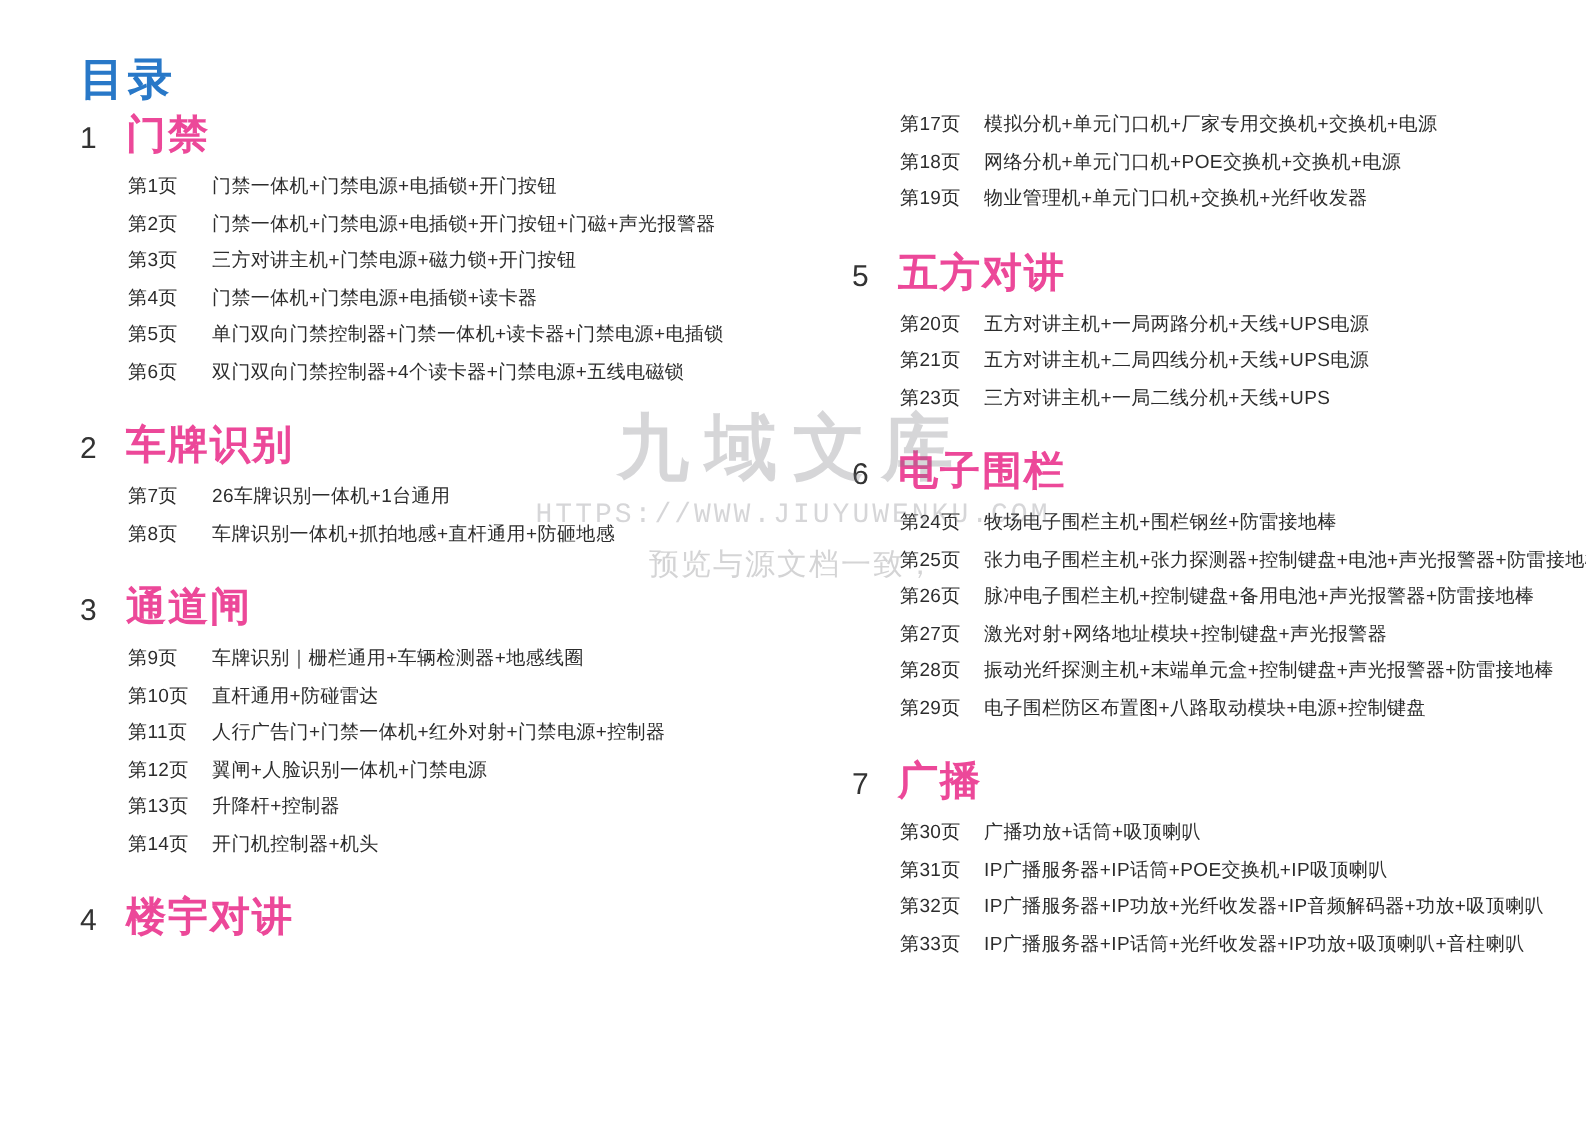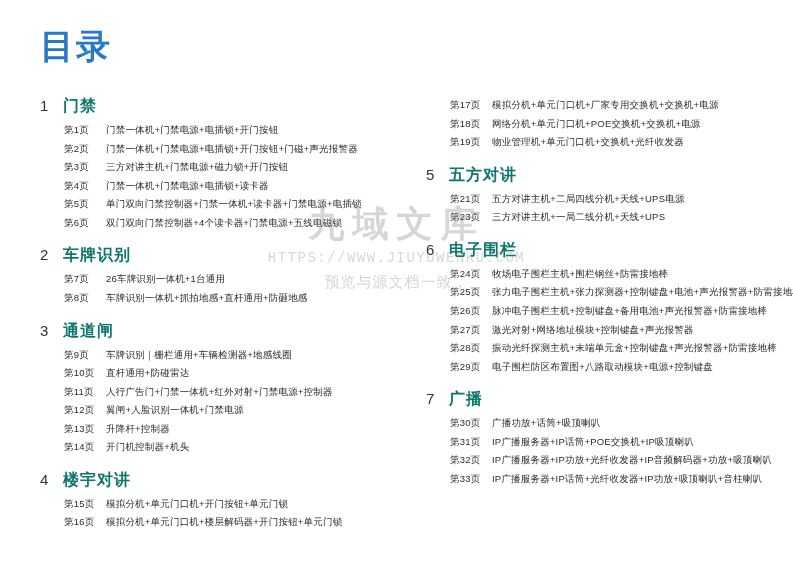--- a/index.html
+++ b/index.html
@@ -23,24 +23,24 @@
   }
   .page-inner {
     position: absolute;
     left: 40px;
     top: 28px;
     right: 24px;
     bottom: 18px;
   }
   .doc-title {
     color: #2878c8;
-    font-size: 34px;
+    font-size: 22px;
     font-weight: bold;
     letter-spacing: 2px;
-    margin: 0 0 31px 0;
+    margin: 0 0 2px 0;
     line-height: 1.1;
   }
   .columns {
     display: flex;
     gap: 28px;
     align-items: flex-start;
   }
   .col {
     width: 358px;
     flex: 0 0 358px;
@@ -56,23 +56,23 @@
   }
   .section-num {
     font-size: 15px;
     color: #333333;
     font-weight: normal;
     width: 14px;
     text-align: left;
     flex: 0 0 14px;
   }
   .section-title {
-    font-size: 16px;
+    font-size: 20px;
     font-weight: bold;
-    color: #0f766e;
+    color: #ec4899;
     letter-spacing: 1px;
   }
   .entries {
     padding-left: 24px;
   }
   .entry {
     font-size: 9.5px;
     color: #2c2c2c;
     line-height: 1.95;
     white-space: nowrap;
@@ -169,44 +169,41 @@
             <div class="entry"><span class="pg">第13页</span><span>升降杆+控制器</span></div>
             <div class="entry"><span class="pg">第14页</span><span>开门机控制器+机头</span></div>
           </div>
         </div>
 
         <div class="section">
           <div class="section-head">
             <span class="section-num">4</span>
             <span class="section-title">楼宇对讲</span>
           </div>
-          <div class="entries">
-            <div class="entry"><span class="pg">第15页</span><span>模拟分机+单元门口机+开门按钮+单元门锁</span></div>
-            <div class="entry"><span class="pg">第16页</span><span>模拟分机+单元门口机+楼层解码器+开门按钮+单元门锁</span></div>
-          </div>
         </div>
 
       </div>
 
       <div class="col">
 
         <div class="section">
           <div class="entries" style="padding-left:24px;">
             <div class="entry"><span class="pg">第17页</span><span>模拟分机+单元门口机+厂家专用交换机+交换机+电源</span></div>
             <div class="entry"><span class="pg">第18页</span><span>网络分机+单元门口机+POE交换机+交换机+电源</span></div>
             <div class="entry"><span class="pg">第19页</span><span>物业管理机+单元门口机+交换机+光纤收发器</span></div>
           </div>
         </div>
 
         <div class="section">
           <div class="section-head">
             <span class="section-num">5</span>
             <span class="section-title">五方对讲</span>
           </div>
           <div class="entries">
+            <div class="entry"><span class="pg">第20页</span><span>五方对讲主机+一局两路分机+天线+UPS电源</span></div>
             <div class="entry"><span class="pg">第21页</span><span>五方对讲主机+二局四线分机+天线+UPS电源</span></div>
             <div class="entry"><span class="pg">第23页</span><span>三方对讲主机+一局二线分机+天线+UPS</span></div>
           </div>
         </div>
 
         <div class="section">
           <div class="section-head">
             <span class="section-num">6</span>
             <span class="section-title">电子围栏</span>
           </div>

